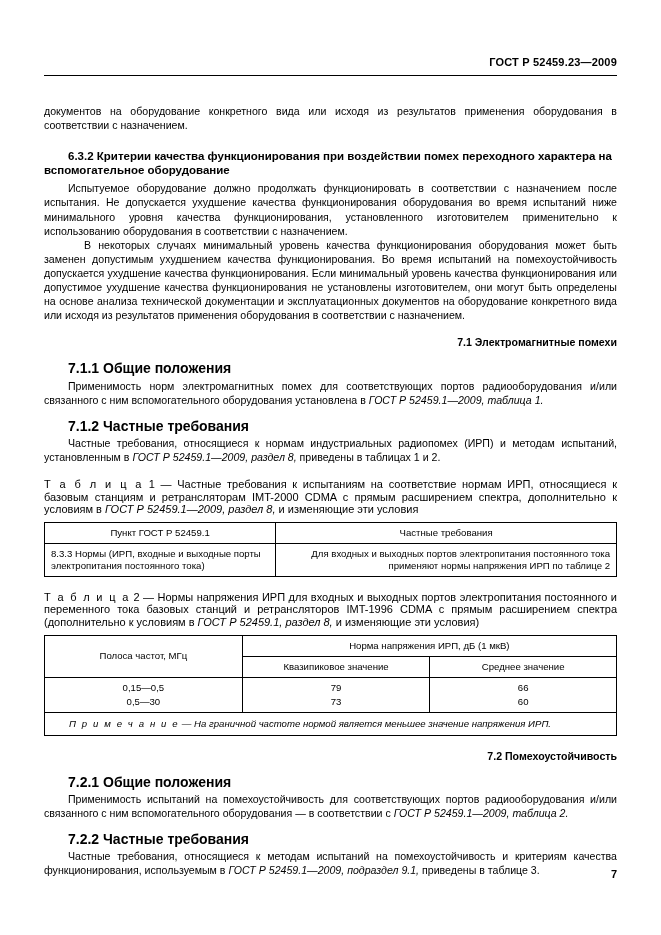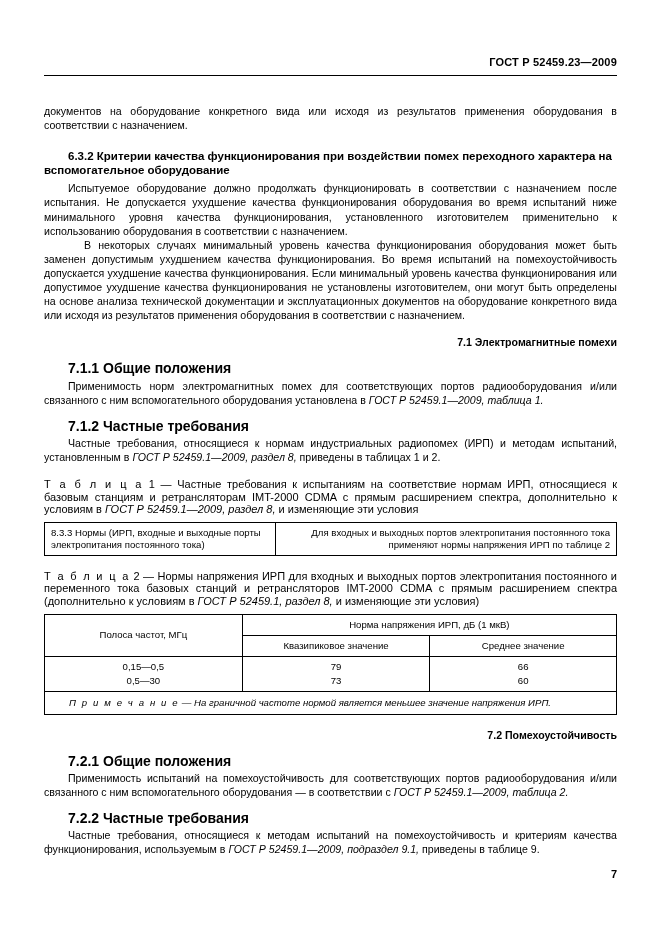--- a/index.html
+++ b/index.html
@@ -172,30 +172,34 @@
     <p class="sub-h2">7.1.2 Частные требования</p>
     <p class="ind"><span>Частные требования, относящиеся к нормам индустриальных радиопомех (ИРП) и методам испытаний, установленным в </span><span class="ital">ГОСТ Р 52459.1—2009, раздел 8,</span><span> приведены в таблицах 1 и 2.</span></p>
 
     <p class="tbl-cap">
       <span class="sp-letter">Т а б л и ц а</span>
       <span>1</span><span> — Частные требования к испытаниям на соответствие нормам ИРП, относящиеся к базовым станциям и ретрансляторам IMT-2000 CDMA с прямым расширением спектра, дополнительно к условиям в </span><span class="ital">ГОСТ Р 52459.1—2009, раздел 8,</span><span> и изменяющие эти условия</span>
     </p>
 
     <table class="t1">
       <tbody>
+          <tr>
+        <td class="c1 hcell">Пункт ГОСТ Р 52459.1</td>
+        <td class="c2 hcell">Частные требования</td>
+      </tr>
       <tr>
         <td class="c1 body1">8.3.3 Нормы (ИРП, входные и выходные порты электропитания постоянного тока)</td>
         <td class="c2 body2">Для входных и выходных портов электропитания постоянного тока применяют нормы напряжения ИРП по таблице 2</td>
       </tr>
     </tbody>
       </table>
 
     <p class="tbl-cap">
       <span class="sp-letter">Т а б л и ц а</span>
-      <span>2</span><span> — Нормы напряжения ИРП для входных и выходных портов электропитания постоянного и переменного тока базовых станций и ретрансляторов IMT-2000 CDMA с прямым расширением спектра (дополнительно к условиям в </span><span class="ital">ГОСТ Р 52459.1, раздел 8,</span><span> и изменяющие эти условия)</span>
+      <span>2</span><span> — Нормы напряжения ИРП для входных и выходных портов электропитания постоянного и переменного тока базовых станций и ретрансляторов IMT-1996 CDMA с прямым расширением спектра (дополнительно к условиям в </span><span class="ital">ГОСТ Р 52459.1, раздел 8,</span><span> и изменяющие эти условия)</span>
     </p>
 
     <table class="t2">
       <tbody>
           <tr>
         <td class="c1" rowspan="2">Полоса частот, МГц</td>
         <td colspan="2" style="text-align:center">Норма напряжения ИРП, дБ (1 мкВ)</td>
       </tr>
       <tr>
         <td class="c2">Квазипиковое значение</td>
@@ -216,19 +220,19 @@
       </tr>
     </tbody>
       </table>
 
     <p class="sub-h">7.2 Помехоустойчивость</p>
 
     <p class="sub-h2">7.2.1 Общие положения</p>
     <p class="ind"><span>Применимость испытаний на помехоустойчивость для соответствующих портов радиооборудования и/или связанного с ним вспомогательного оборудования — в соответствии с </span><span class="ital">ГОСТ Р 52459.1—2009, таблица 2.</span></p>
 
     <p class="sub-h2">7.2.2 Частные требования</p>
-    <p class="ind"><span>Частные требования, относящиеся к методам испытаний на помехоустойчивость и критериям качества функционирования, используемым в </span><span class="ital">ГОСТ Р 52459.1—2009, подраздел 9.1,</span><span> приведены в таблице 9.</span></p>
+    <p class="ind"><span>Частные требования, относящиеся к методам испытаний на помехоустойчивость и критериям качества функционирования, используемым в </span><span class="ital">ГОСТ Р 52459.1—2009, подраздел 9.1,</span><span> приведены в таблице 3.</span></p>
 
   </div>
 
   <div class="pagenum">7</div>
 
 </div>
 
 </body></html>

